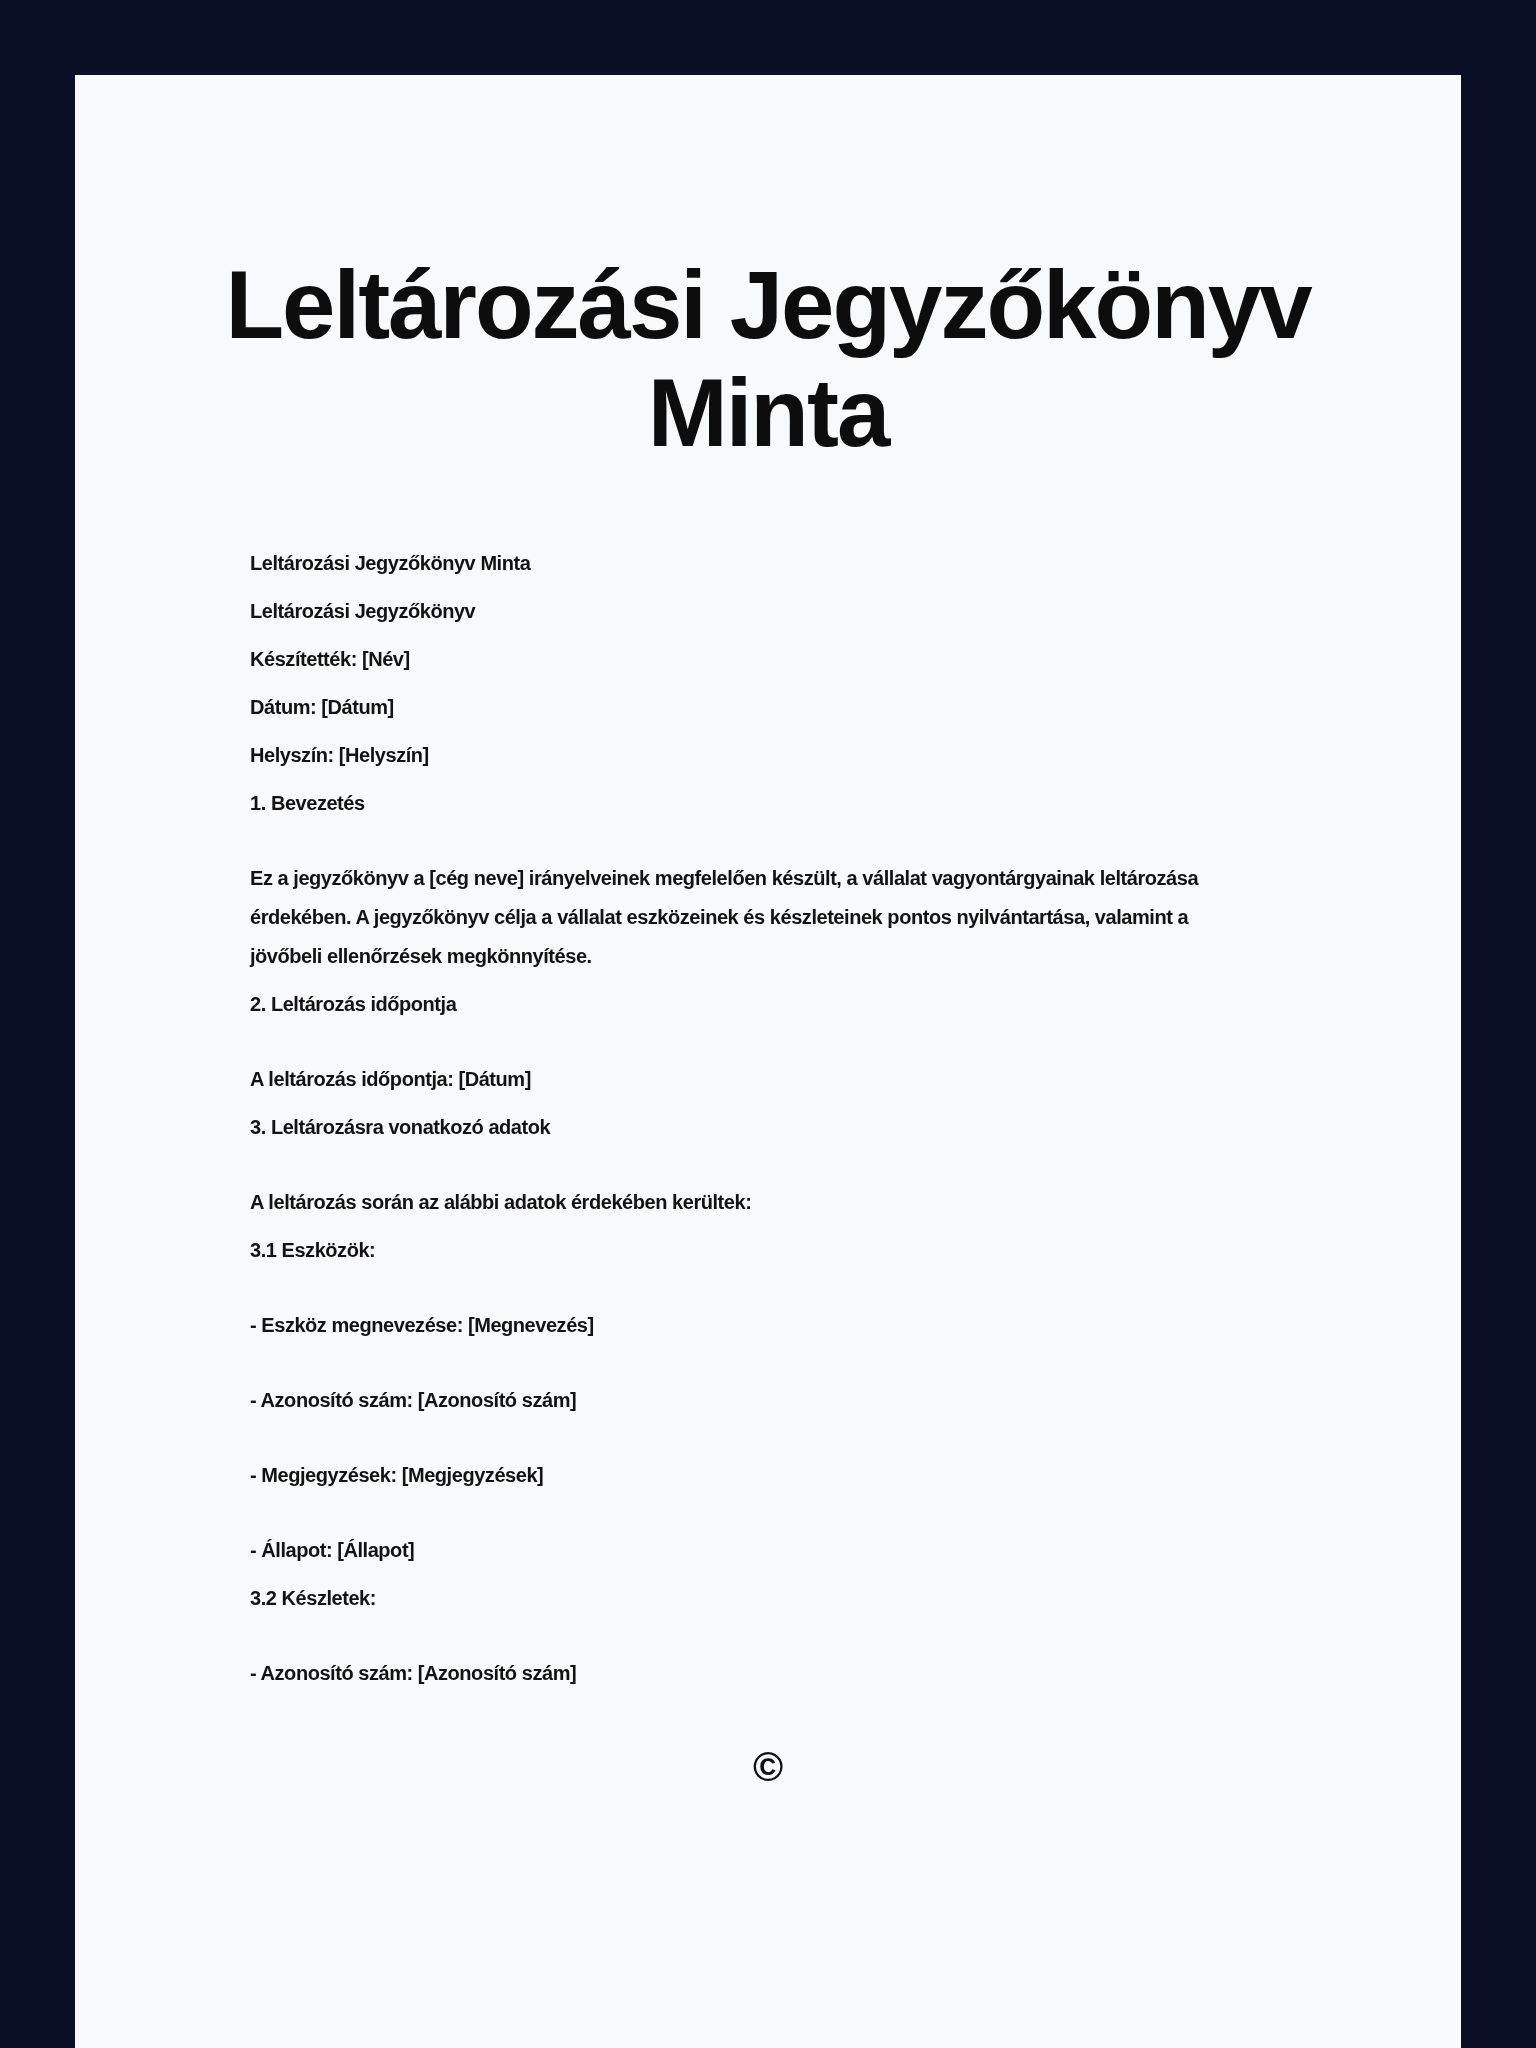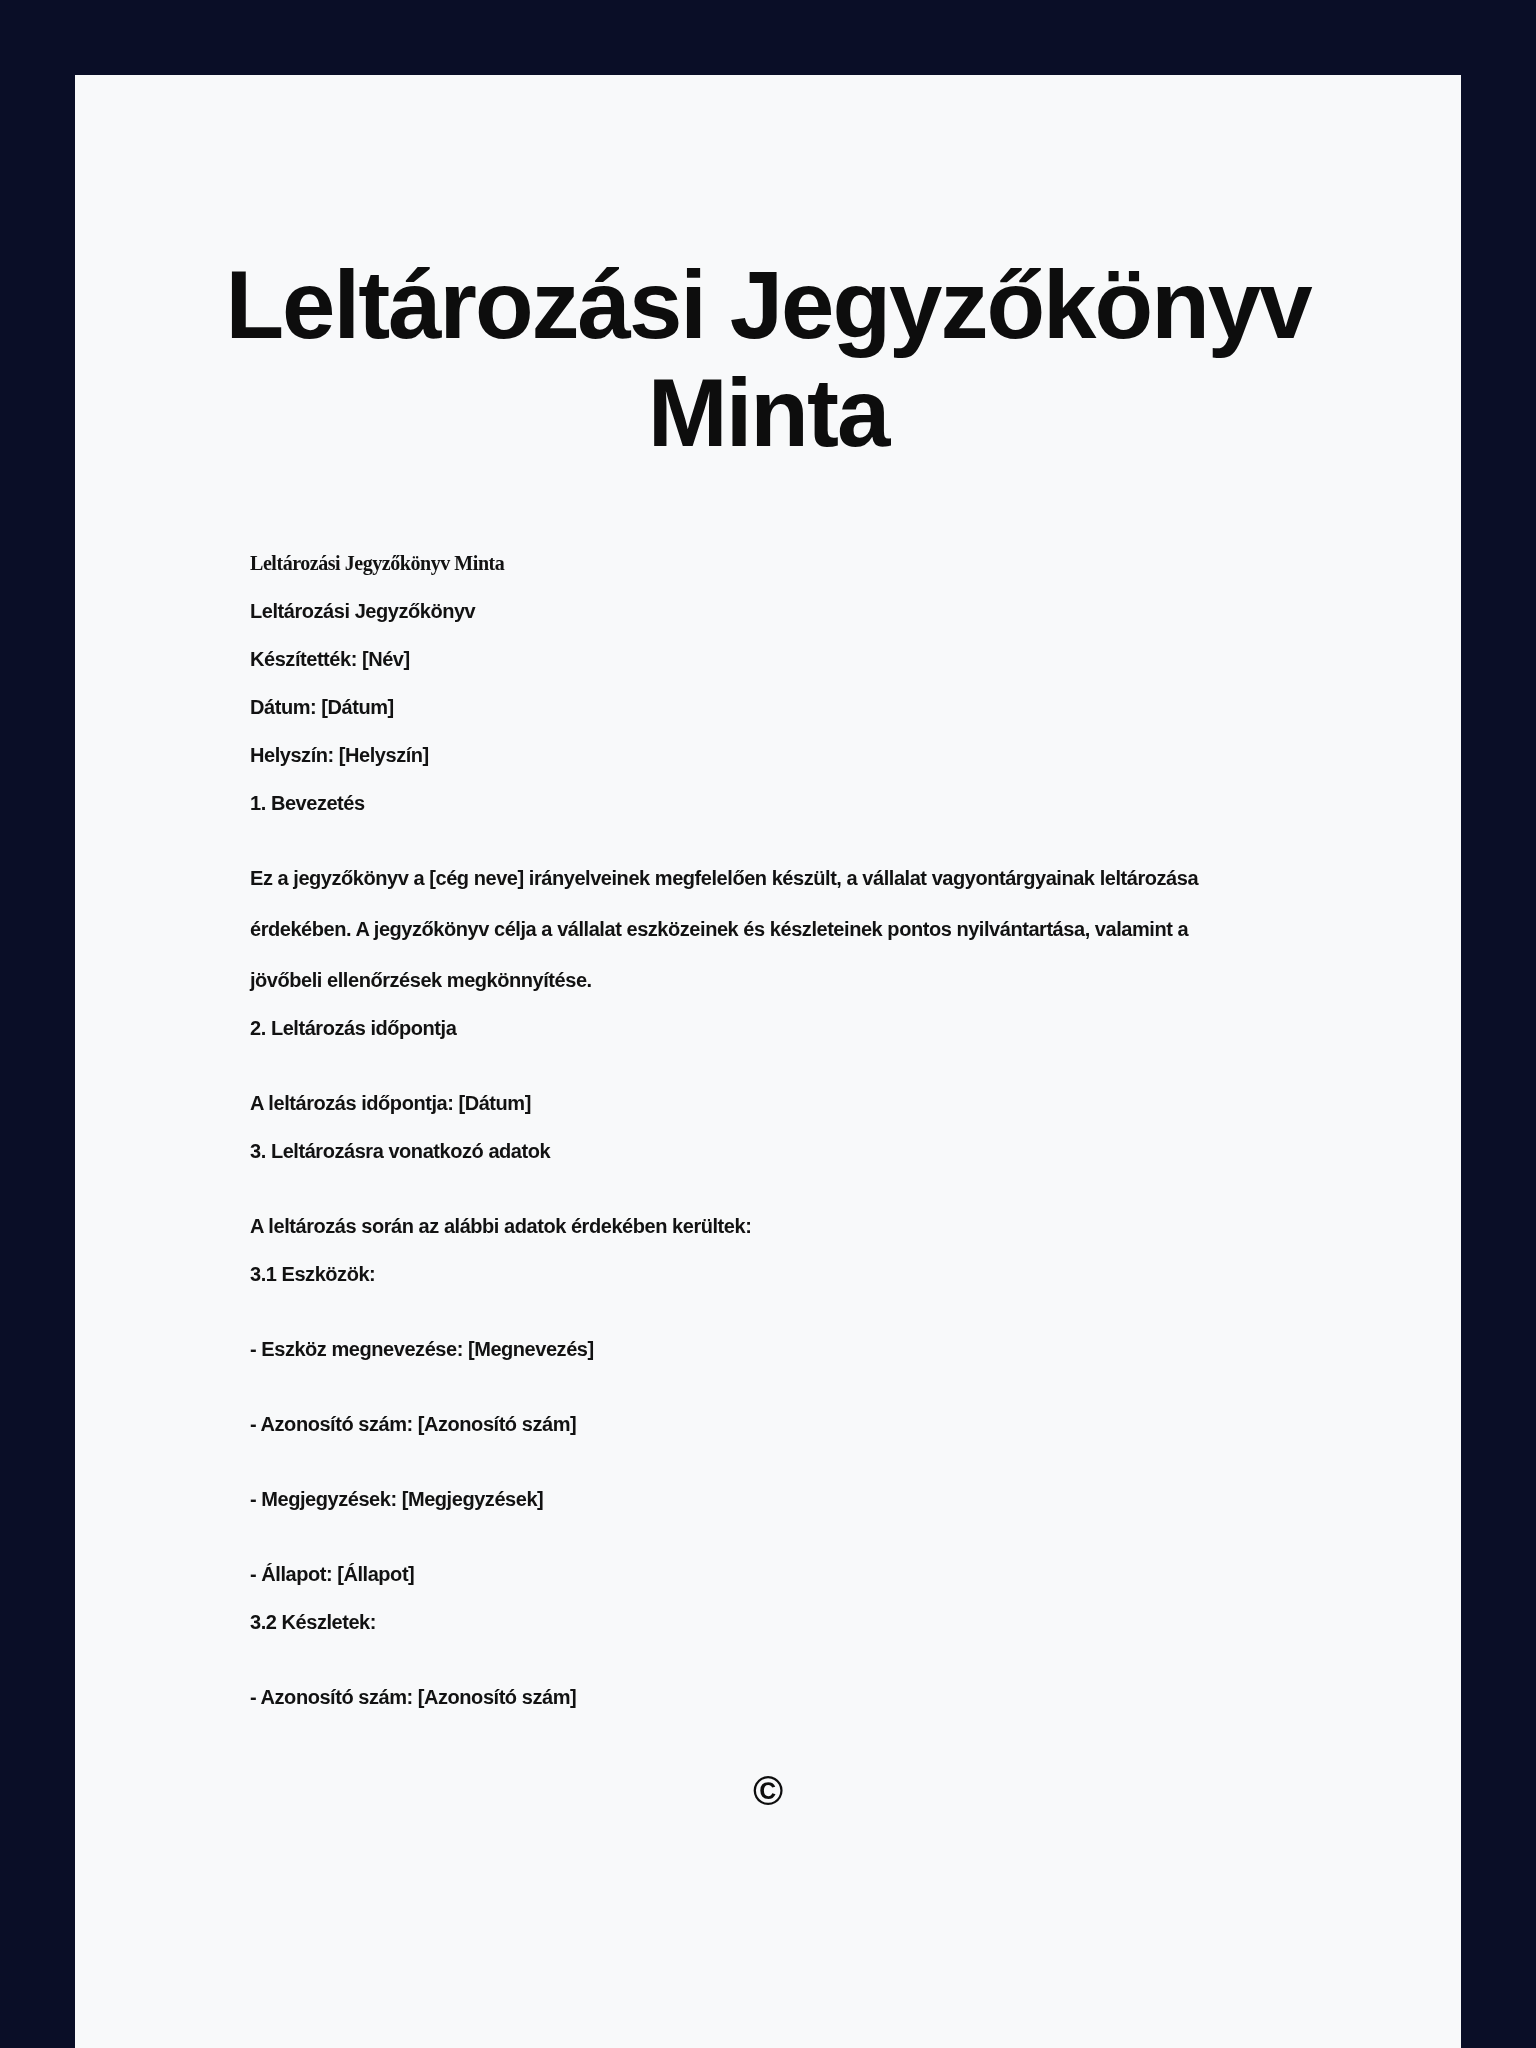--- a/index.html
+++ b/index.html
@@ -38,24 +38,24 @@
     margin: 79px 172px 0 175px;
   }
   .line {
     font-size: 20px;
     line-height: 35px;
     font-weight: bold;
     letter-spacing: -0.45px;
     color: #121212;
     margin: 0;
   }
-  .s-first { margin-top: 0; font-family: Liberation Serif, serif; }
+  .s-first { margin-top: 0; }
   .s-normal { margin-top: 13px; }
   .s-large { margin-top: 40px; }
-  .s-cont { margin-top: 16px; }
+  .s-cont { margin-top: 4px; }
   .copyright {
     margin-top: 52px;
     text-align: center;
     font-size: 41px;
     line-height: 48px;
     font-weight: bold;
     color: #0d0d0d;
   }
 </style>
 </head>

